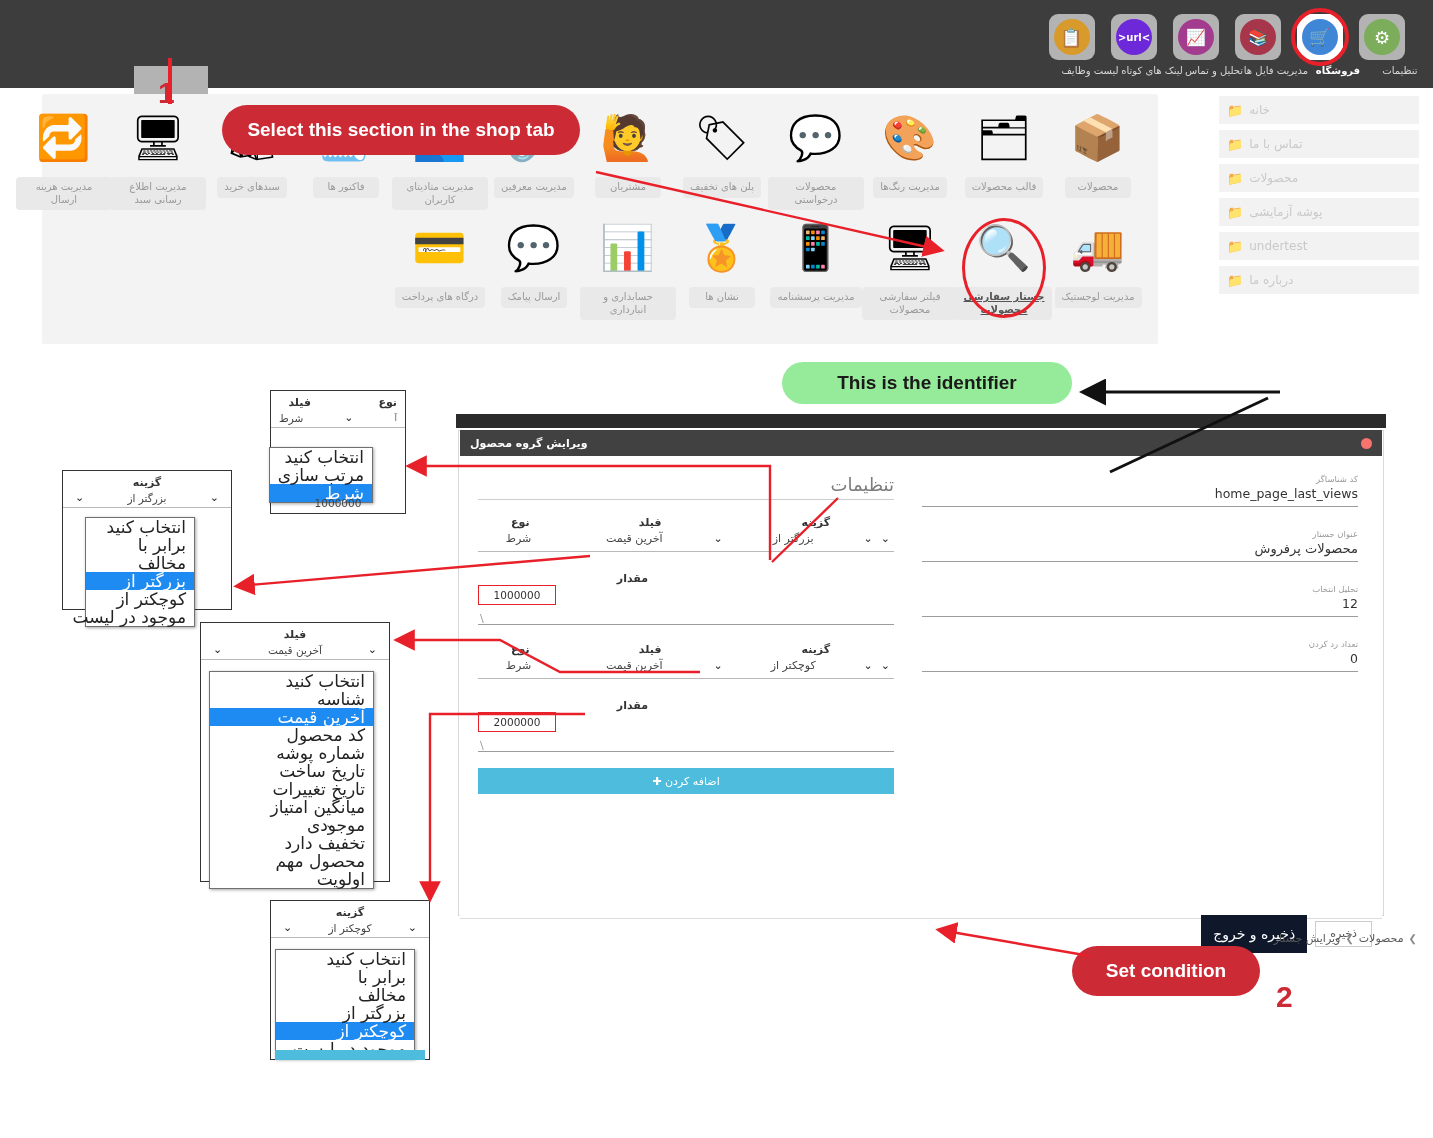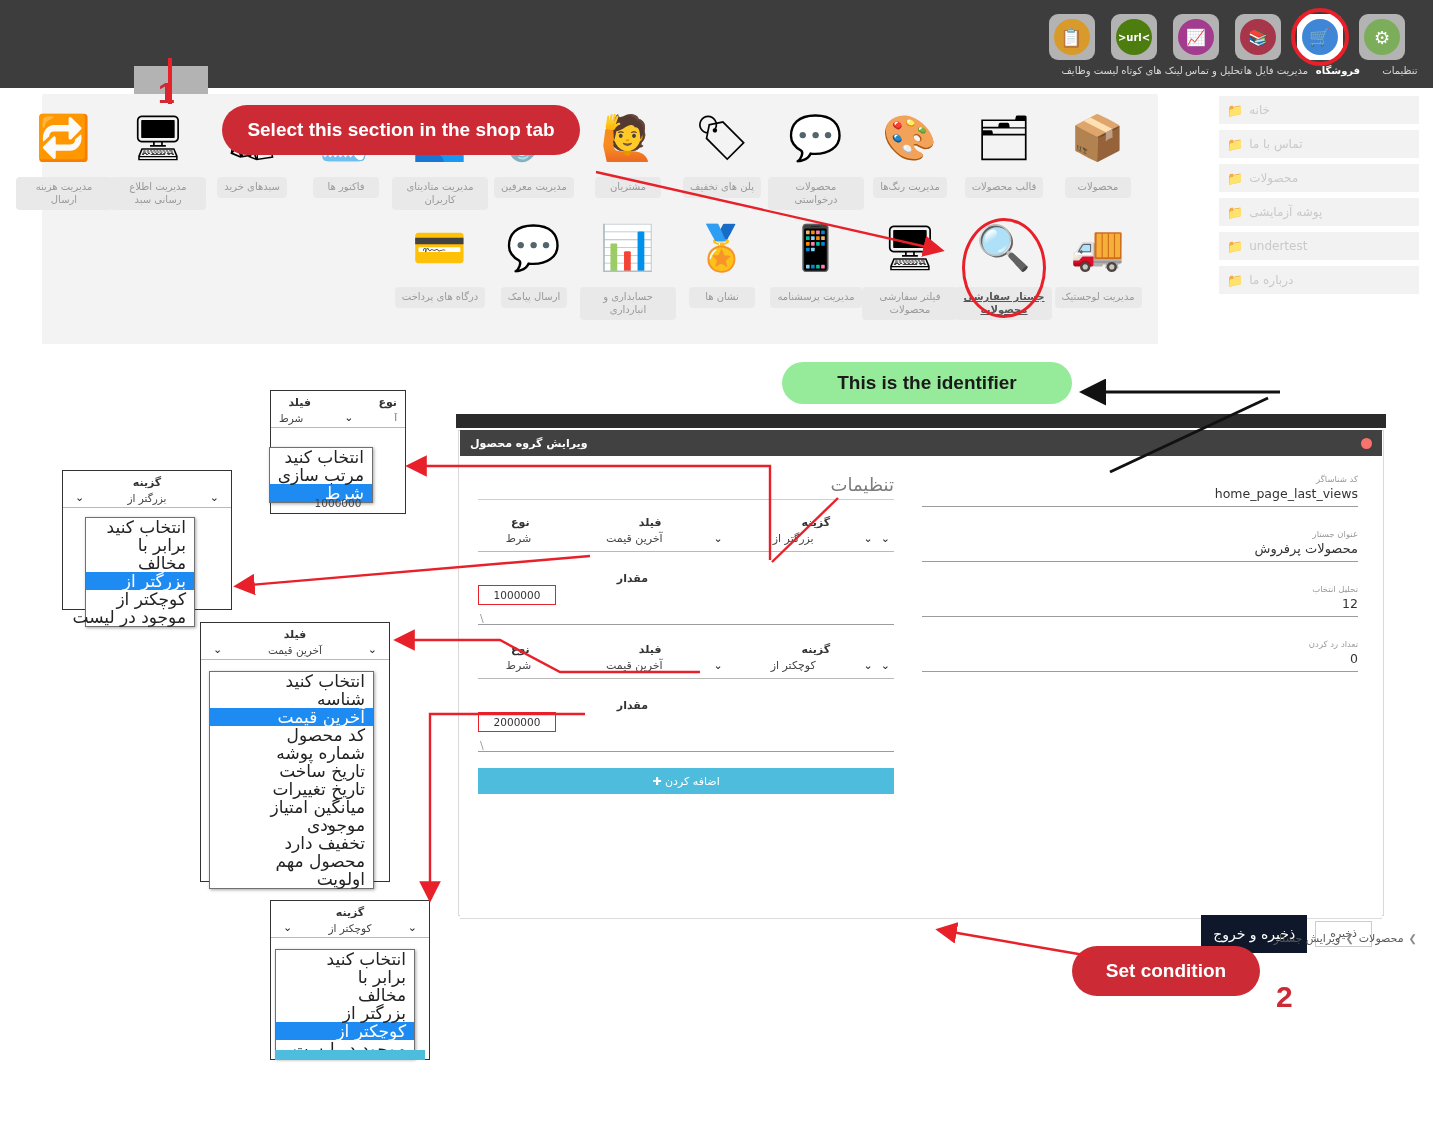--- a/index.html
+++ b/index.html
@@ -221,21 +221,21 @@
 
     <div class="tb-item">
       <div class="tb-sq">
         <div class="tb-circ" style="background:#d79a2b;color:#fff;font-size:18px;">📋</div>
       </div>
       <div class="tb-label">لیست وظایف</div>
     </div>
 
     <div class="tb-item">
       <div class="tb-sq">
-        <div class="tb-circ" style="background:#4d7c0f;color:#fff;font-size:10px;font-weight:bold;">&gt;url&lt;</div>
+        <div class="tb-circ" style="background:#6d28d9;color:#fff;font-size:10px;font-weight:bold;">&gt;url&lt;</div>
       </div>
       <div class="tb-label">لینک های کوتاه</div>
     </div>
 
     <div class="tb-item">
       <div class="tb-sq">
         <div class="tb-circ" style="background:#a33b8e;color:#fff;font-size:16px;">📈</div>
       </div>
       <div class="tb-label">تحلیل و تماس</div>
     </div>

